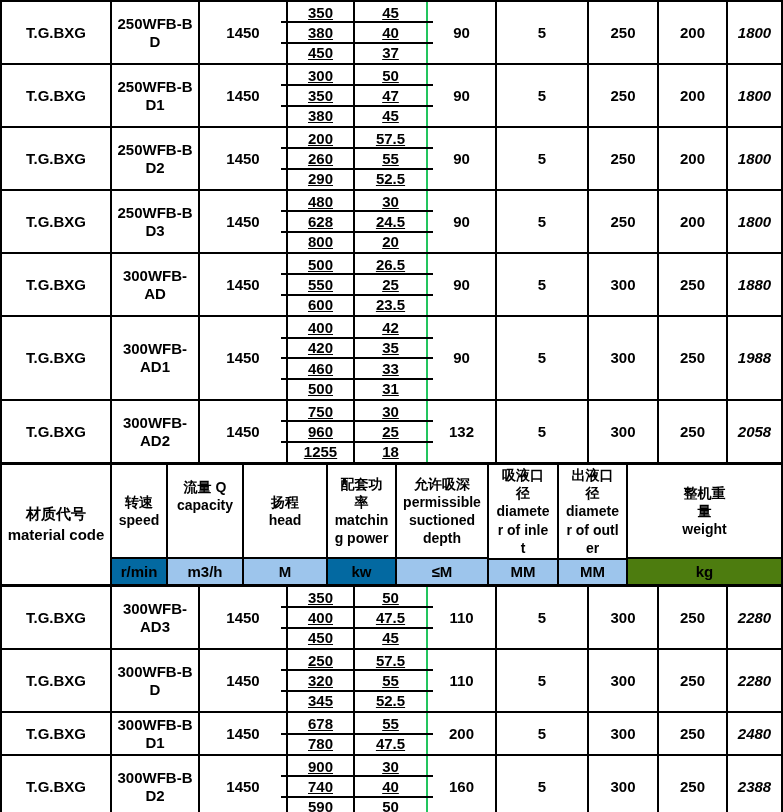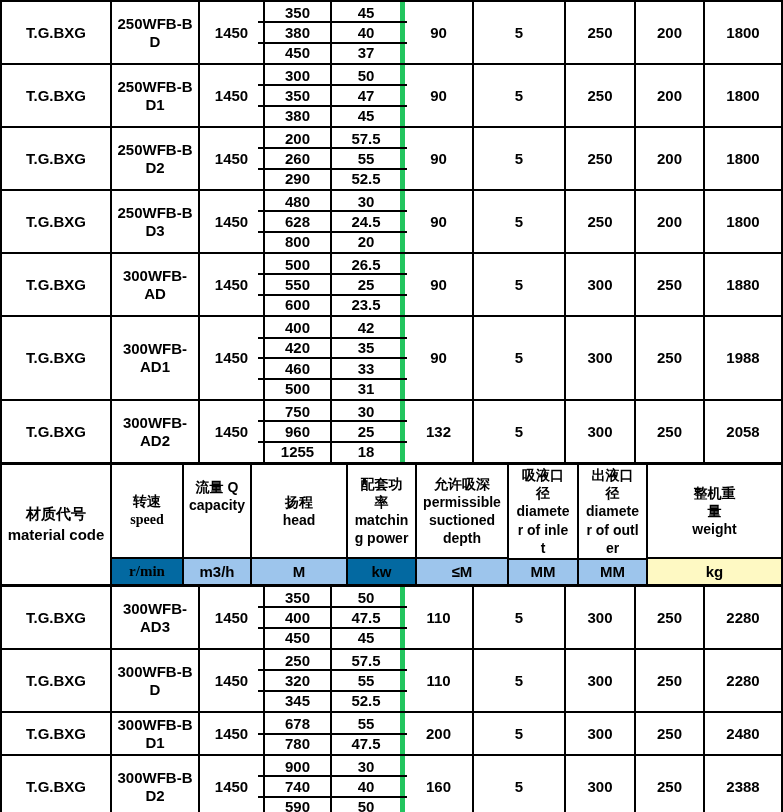--- a/index.html
+++ b/index.html
@@ -15,29 +15,29 @@
   .prow { display: flex; border-bottom: 2px solid #000; background: #fff; }
   .prow.no-bb { border-bottom: none; }
   .c {
     border-right: 2px solid #000;
     display: flex; align-items: center; justify-content: center;
     text-align: center; font-size: 15px; line-height: 1.2;
   }
   .c:last-child { border-right: none; }
   .w-code   { width: 110px; }
   .w-type   { width: 88px; white-space: pre-line; }
-  .w-speed  { width: 65px; }
+  .w-speed  { width: 88px; }
   .w-power  { width: 69px; }
   .w-depth  { width: 92px; }
   .w-inlet  { width: 70px; }
   .w-outlet { width: 69px; }
-  .w-weight { flex: 1; }
+  .w-weight { flex: 1; font-style: italic; }
 
   
-  .fh { width: 140px; border-right: 5px solid #22c55e; display: flex; flex-direction: column; }
+  .fh { width: 140px; border-right: 2px solid #22c55e; display: flex; flex-direction: column; text-decoration: underline; }
   .fh-sub { flex: 1; display: flex; position: relative; }
   .fh-sub:not(:last-child)::after {
     content: ""; position: absolute; left: -7px; right: -7px; bottom: -1px;
     border-bottom: 2px solid #000; z-index: 3;
   }
   .fh-flow { width: 67px; border-right: 2px solid #000; display: flex; align-items: center; justify-content: center; font-size: 15px; }
   .fh-head { flex: 1; display: flex; align-items: center; justify-content: center; font-size: 15px; }
 
   
   .header-sec { display: flex; height: 125px; border-top: 3px solid #000; border-bottom: 3px solid #000; }
@@ -48,23 +48,23 @@
   .h-col { display: flex; flex-direction: column; border-right: 2px solid #000; }
   .h-col:last-child { border-right: none; }
   .h-main {
     flex: 1; display: flex; align-items: center; justify-content: center;
     text-align: center; white-space: pre-line; font-size: 14px; line-height: 1.3; padding: 1px;
   }
   .h-unit {
     height: 27px; border-top: 2px solid #000;
     display: flex; align-items: center; justify-content: center; font-size: 15px;
   }
-  .hw-speed  { width: 72px; font-family: Liberation Serif, serif; }
-  .hw-flow   { width: 68px; }
-  .hw-head   { width: 96px; }
+  .hw-speed  { width: 56px; }
+  .hw-flow   { width: 76px; }
+  .hw-head   { width: 84px; }
   .hw-power  { width: 69px; justify-content: space-between; }
   .hw-depth  { width: 92px; }
   .hw-inlet  { width: 70px; }
   .hw-outlet { width: 69px; }
   .hw-weight { flex: 1; }
 </style>
 </head>
 <body>
 
 <div id="spec-table">
@@ -297,21 +297,21 @@
 径
 diamete
 r of outl
 er</div>
       <div class="h-unit" style="background-color: rgb(157, 197, 236);">MM</div>
     </div>
     <div class="h-col hw-weight">
       <div class="h-main">整机重
 量
 weight</div>
-      <div class="h-unit" style="background-color: #fef9c3;">kg</div>
+      <div class="h-unit" style="background-color: #4d7c0f;">kg</div>
     </div>
   </div>
 
   <div id="rows-bottom">
       <div class="prow" style="height: 63px;">
         <div class="c w-code">T.G.BXG</div>
         <div class="c w-type">300WFB-
 AD3</div>
         <div class="c w-speed">1450</div>
         <div class="fh">

